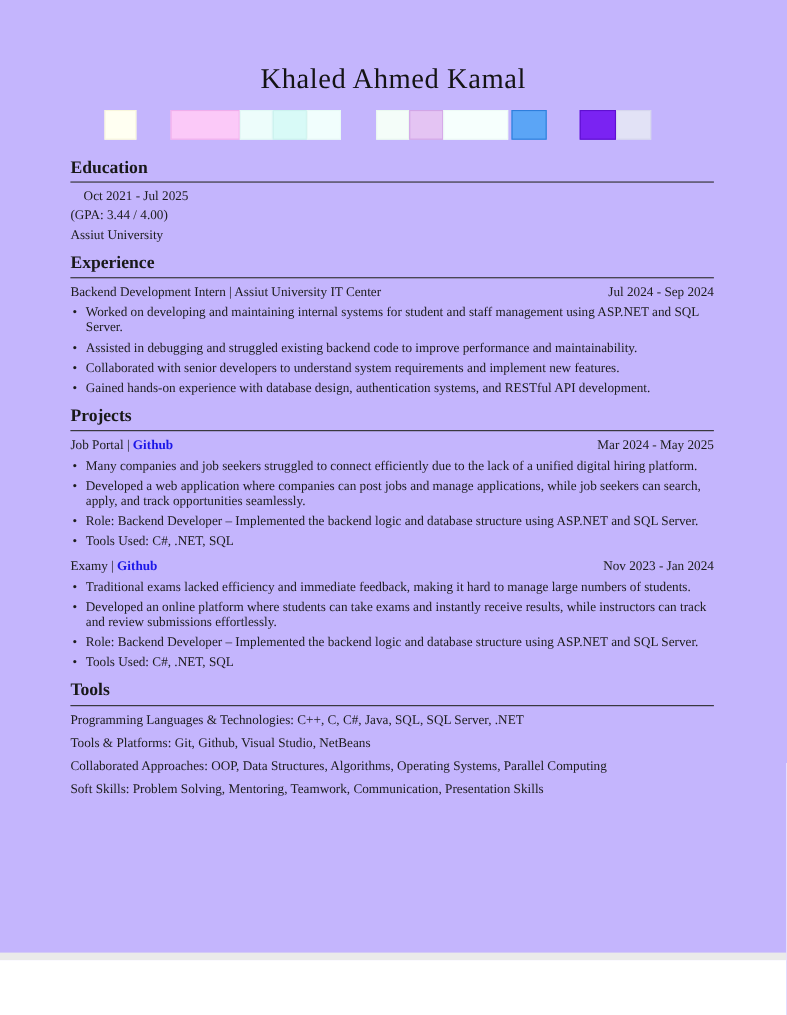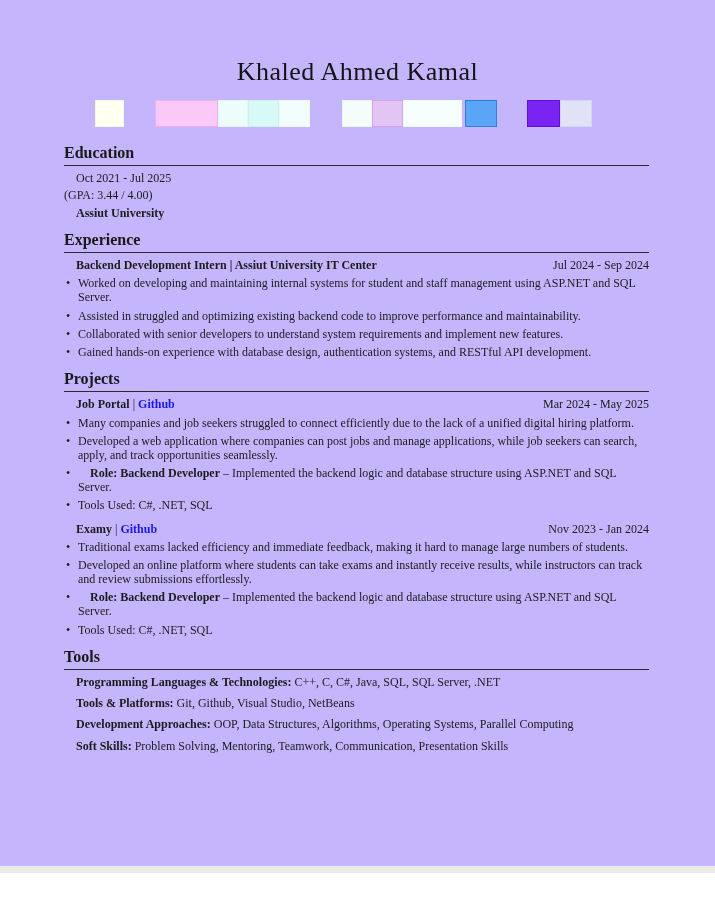--- a/index.html
+++ b/index.html
@@ -22,21 +22,21 @@
   .section:first-child { margin-top:0; }
   .section-title {
     font-size:16px; font-weight:bold; margin:0; line-height:1.15;
     padding-bottom:3px; border-bottom:1px solid #2b2b2b; color:#191919;
   }
   .entry { margin-top:5px; }
   .entry + .entry { margin-top:9px; }
   .entry-head { display:flex; justify-content:space-between; align-items:flex-start; line-height:1.18; }
   .entry-left { }
   .date { white-space:nowrap; padding-left:12px;text-align:center; }
-  .seg-bold { font-weight:bold;margin-left:12px; }
+  .seg-bold { font-weight:normal; }
   .seg-link { font-weight:bold; text-decoration:none; cursor:pointer; }
   .subline { margin-top:3px; line-height:1.18; }
   .sec-skills .subline { margin:4px 0 7px; }
   .bullets { margin:4px 0 0; padding:0; list-style:none; }
   .bullets li { position:relative; padding-left:14px; margin-bottom:4px; line-height:1.18; }
   .bullet-marker { position:absolute; left:2px; top:0; }
 
   .watermark { position:absolute; left:0; top:852px; width:82px; height:71px; pointer-events:none; opacity:0.95; }
   .bottom-bar { position:absolute; left:0; bottom:0; width:715px; height:7px; background:#EAEAEA; }
 </style>
@@ -74,21 +74,21 @@
         </section>
         <section class="section sec-experience">
           <h2 class="section-title">Experience</h2>
           <div class="entry">
             <div class="entry-head">
               <span class="entry-left"><span class="seg-bold">Backend Development Intern | Assiut University IT Center</span></span>
               <span class="date">Jul 2024 - Sep 2024</span>
             </div>
             <ul class="bullets">
               <li><span class="bullet-marker">•</span><span class="seg-plain">Worked on developing and maintaining internal systems for student and staff management using ASP.NET and SQL Server.</span></li>
-              <li><span class="bullet-marker">•</span><span class="seg-plain">Assisted in struggled and optimizing existing backend code to improve performance and maintainability.</span></li>
+              <li><span class="bullet-marker">•</span><span class="seg-plain">Assisted in debugging and struggled existing backend code to improve performance and maintainability.</span></li>
               <li><span class="bullet-marker">•</span><span class="seg-plain">Collaborated with senior developers to understand system requirements and implement new features.</span></li>
               <li><span class="bullet-marker">•</span><span class="seg-plain">Gained hands-on experience with database design, authentication systems, and RESTful API development.</span></li>
             </ul>
           </div>
         </section>
         <section class="section sec-projects">
           <h2 class="section-title">Projects</h2>
           <div class="entry">
             <div class="entry-head">
               <span class="entry-left"><span class="seg-bold">Job Portal</span><span class="seg-plain"> | </span><span class="seg-link" style="color: rgb(27, 22, 232);">Github</span></span>
@@ -112,21 +112,21 @@
               <li><span class="bullet-marker">•</span><span class="seg-bold">Role: Backend Developer</span><span class="seg-plain"> – Implemented the backend logic and database structure using ASP.NET and SQL Server.</span></li>
               <li><span class="bullet-marker">•</span><span class="seg-plain">Tools Used: C#, .NET, SQL</span></li>
             </ul>
           </div>
         </section>
         <section class="section sec-skills">
           <h2 class="section-title">Tools</h2>
           <div class="entry">
             <div class="subline"><span class="seg-bold">Programming Languages &amp; Technologies:</span><span class="seg-plain"> C++, C, C#, Java, SQL, SQL Server, .NET</span></div>
             <div class="subline"><span class="seg-bold">Tools &amp; Platforms:</span><span class="seg-plain"> Git, Github, Visual Studio, NetBeans</span></div>
-            <div class="subline"><span class="seg-bold">Development Approaches:</span><span class="seg-plain"> OOP, Data Structures, Algorithms, Operating Systems, Parallel Computing</span></div>
+            <div class="subline"><span class="seg-bold">Collaborated Approaches:</span><span class="seg-plain"> OOP, Data Structures, Algorithms, Operating Systems, Parallel Computing</span></div>
             <div class="subline"><span class="seg-bold">Soft Skills:</span><span class="seg-plain"> Problem Solving, Mentoring, Teamwork, Communication, Presentation Skills</span></div>
           </div>
         </section>
       </div>
   </div>
 
 
   <div class="bottom-bar"></div>
 </div>
 

